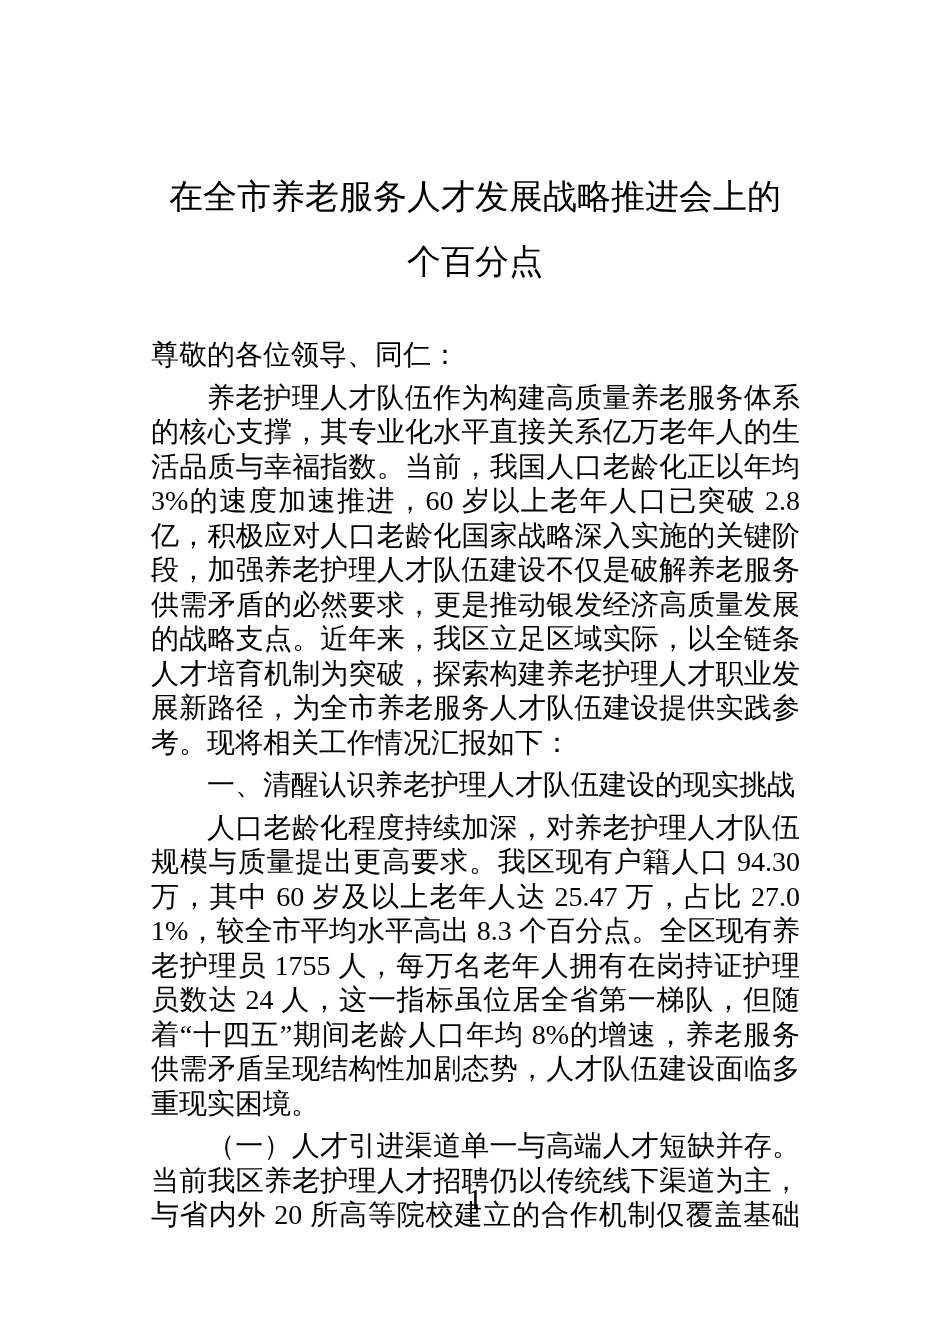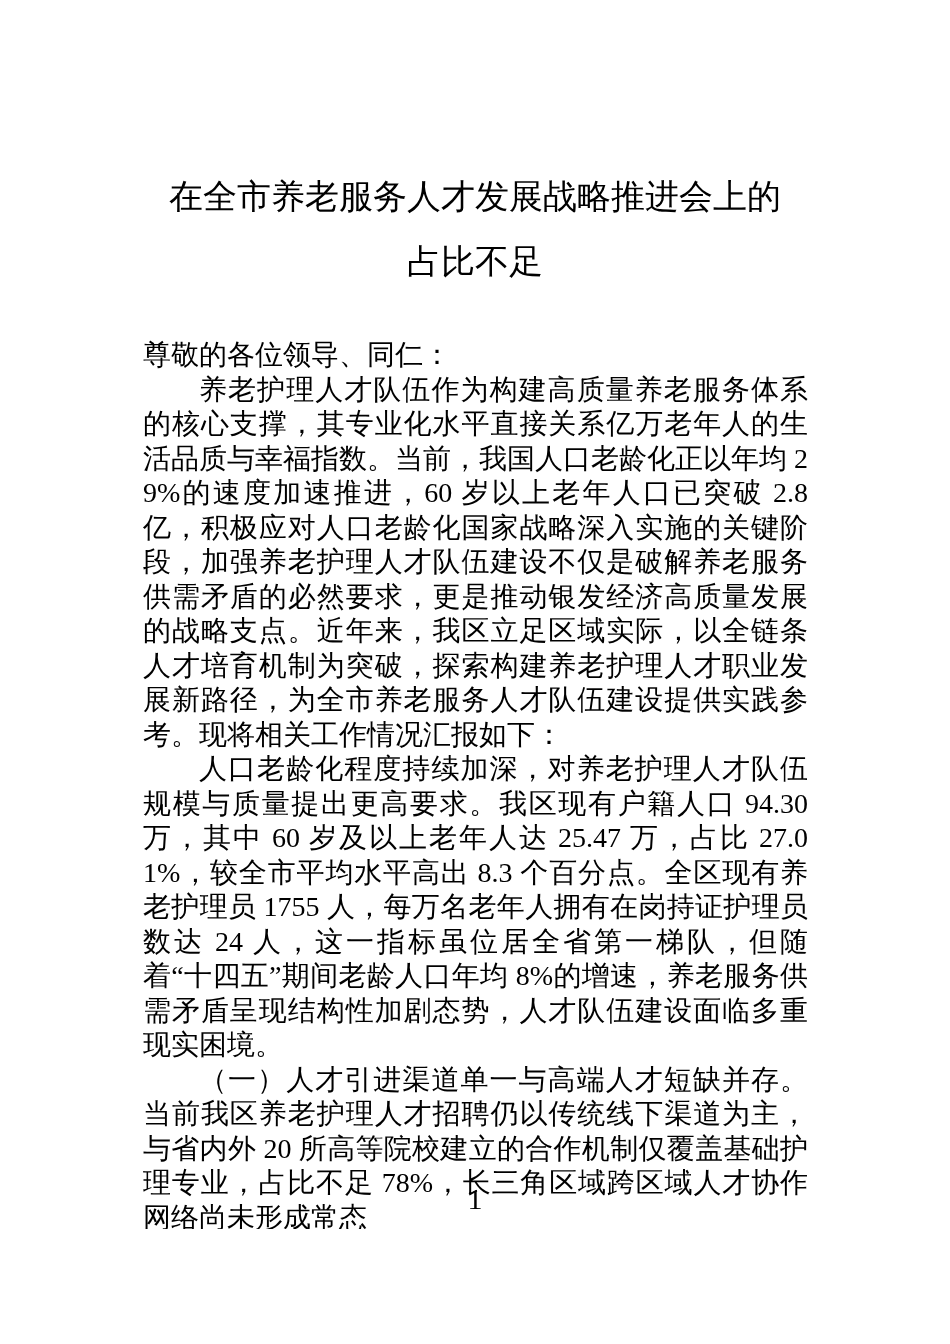--- a/index.html
+++ b/index.html
@@ -35,21 +35,21 @@
   .doc-body {
     margin: 44px 142px 0 143px;
     font-family: "Liberation Serif", "DejaVu Serif", serif;
     font-size: 28px;
     line-height: 34.5px;
     text-align: justify;
     text-justify: inter-ideograph;
     word-break: break-all;
   }
   .doc-body p {
-    margin: 0;
+    margin: 8px;
     padding: 0;
     text-indent: 2em;
   }
   .doc-body p.salutation {
     text-indent: 0;
   }
   .page-number {
     position: absolute;
     top: 1183px;
     left: 0;
@@ -60,25 +60,26 @@
     line-height: 32px;
   }
 </style>
 </head>
 <body>
 
 <div class="page">
 
   <h1 class="doc-title">
     <span class="title-line">在全市养老服务人才发展战略推进会上的</span>
-    <span class="title-line">占比不足</span>
+    <span class="title-line">个百分点</span>
   </h1>
 
   <div class="doc-body">
     <p class="salutation">尊敬的各位领导、同仁：</p>
-    <p class="para">养老护理人才队伍作为构建高质量养老服务体系的核心支撑，其专业化水平直接关系亿万老年人的生活品质与幸福指数。当前，我国人口老龄化正以年均 29%的速度加速推进，60 岁以上老年人口已突破 2.8 亿，积极应对人口老龄化国家战略深入实施的关键阶段，加强养老护理人才队伍建设不仅是破解养老服务供需矛盾的必然要求，更是推动银发经济高质量发展的战略支点。近年来，我区立足区域实际，以全链条人才培育机制为突破，探索构建养老护理人才职业发展新路径，为全市养老服务人才队伍建设提供实践参考。现将相关工作情况汇报如下：</p>
+    <p class="para">养老护理人才队伍作为构建高质量养老服务体系的核心支撑，其专业化水平直接关系亿万老年人的生活品质与幸福指数。当前，我国人口老龄化正以年均 3%的速度加速推进，60 岁以上老年人口已突破 2.8 亿，积极应对人口老龄化国家战略深入实施的关键阶段，加强养老护理人才队伍建设不仅是破解养老服务供需矛盾的必然要求，更是推动银发经济高质量发展的战略支点。近年来，我区立足区域实际，以全链条人才培育机制为突破，探索构建养老护理人才职业发展新路径，为全市养老服务人才队伍建设提供实践参考。现将相关工作情况汇报如下：</p>
+    <p class="para">一、清醒认识养老护理人才队伍建设的现实挑战</p>
     <p class="para">人口老龄化程度持续加深，对养老护理人才队伍规模与质量提出更高要求。我区现有户籍人口 94.30 万，其中 60 岁及以上老年人达 25.47 万，占比 27.01%，较全市平均水平高出 8.3 个百分点。全区现有养老护理员 1755 人，每万名老年人拥有在岗持证护理员数达 24 人，这一指标虽位居全省第一梯队，但随着“十四五”期间老龄人口年均 8%的增速，养老服务供需矛盾呈现结构性加剧态势，人才队伍建设面临多重现实困境。</p>
     <p class="para">（一）人才引进渠道单一与高端人才短缺并存。当前我区养老护理人才招聘仍以传统线下渠道为主，与省内外 20 所高等院校建立的合作机制仅覆盖基础护理专业，占比不足 78%，长三角区域跨区域人才协作网络尚未形成常态</p>
   </div>
 
   <div class="page-number">1</div>
 
 </div>
 
 </body></html>

